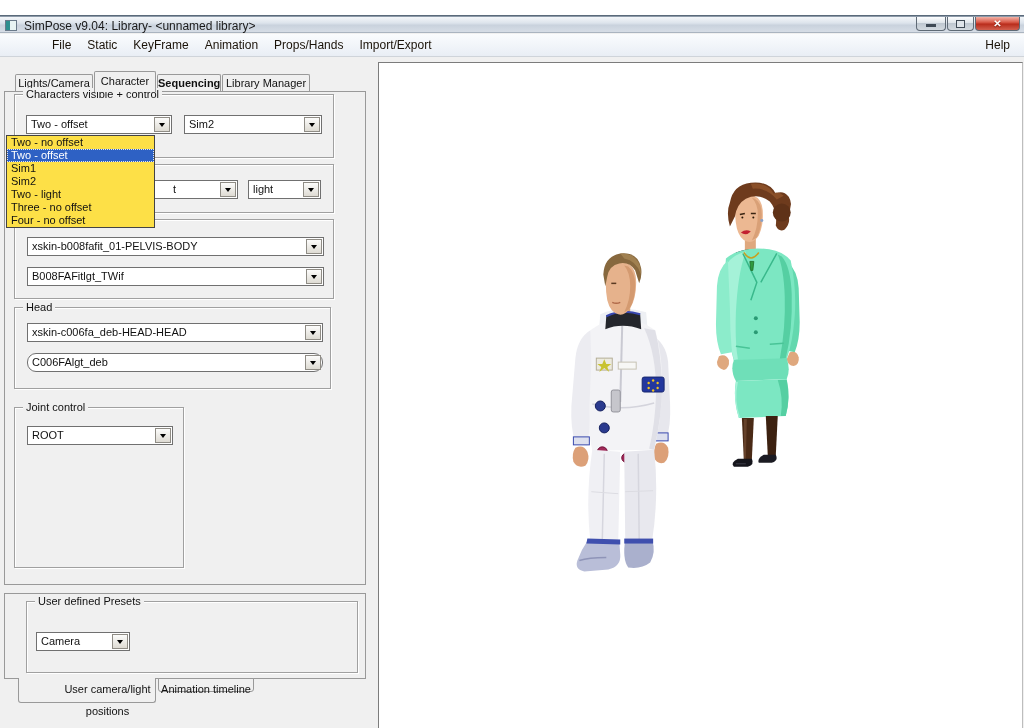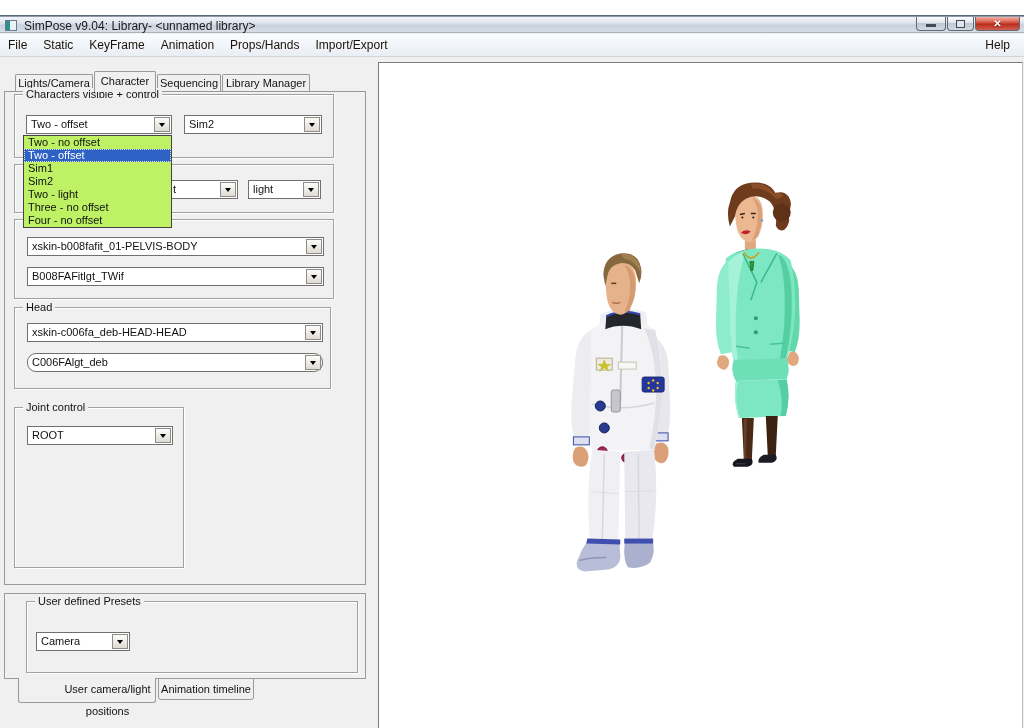--- a/index.html
+++ b/index.html
@@ -25,21 +25,21 @@
     background:linear-gradient(180deg,#f2b2a6,#d95b4a 40%,#b92d1c 55%,#d2604f); }
   .glyph-min { width:10px; height:3px; border-bottom:3px solid #3f4a55; margin-top:3px; }
   .glyph-restore { position:relative; width:9px; height:8px; }
   .glyph-restore::before { content:""; position:absolute; right:0; top:0; width:7px; height:6px; border:1px solid #3f4a55; }
   .glyph-restore::after  { content:""; position:absolute; left:0; bottom:0; width:7px; height:6px; border:1px solid #3f4a55; background:#dfe5ea; }
   .glyph-close { color:#fff; font-size:10px; font-weight:bold; text-shadow:0 1px 1px #7a1408; line-height:12px; }
 
   
   .menubar { position:absolute; left:0; top:18px; width:1024px; height:23px;
     background:linear-gradient(180deg,#fafcfe,#e9eef5); border-bottom:1px solid #cfd4da;
-    display:flex; align-items:center; }
+    display:flex; align-items:center;padding-left:44px; }
   .menu-item { padding:0 8px; font-size:12px; color:#1a1208; height:100%; display:flex; align-items:center; }
   .menu-help { position:absolute; right:6px; top:0; }
 
   
   .tabpage { position:absolute; left:4px; top:75px; width:362px; height:494px;
     border:1px solid #999; background:#f0f0f0; z-index:1; }
   .tab { position:absolute; border:1px solid #999; border-bottom:none;
     border-radius:2px 2px 0 0; background:#f0f0f0; text-align:center; line-height:16px; z-index:0; }
   .tab.active { z-index:3; }
 
@@ -49,21 +49,21 @@
 
   
   .combo { position:absolute; height:19px; background:#fff; border:1px solid #707070; z-index:3; }
   .combo .val { position:absolute; left:4px; right:19px; top:2px; white-space:nowrap; overflow:hidden; }
   .combo .btn { position:absolute; top:1px; right:1px; bottom:1px; width:16px;
     background:linear-gradient(180deg,#fcfcfb,#dedbd3); border:1px solid #8f8c85;
     display:flex; align-items:center; justify-content:center; }
   .arr { width:0; height:0; border:3px solid transparent; border-top:4px solid #000; margin-top:4px; }
 
   
-  .droplist { position:absolute; left:23px; top:119px; width:149px; background:#bef264;
+  .droplist { position:absolute; left:6px; top:119px; width:149px; background:#fde047;
     border:1px solid #444; z-index:50; }
   .droplist .item { height:13px; line-height:13px; padding-left:4px; white-space:nowrap; }
   .droplist .item.sel { background:#2e61c4; color:#fff; outline:1px dotted #e8e8e8; outline-offset:-1px; }
 
   
   .radio { position:absolute; width:11px; height:11px; border-radius:50%; background:#fff;
     border:1px solid #6e6e6e; box-shadow:inset 1px 1px 2px rgba(0,0,0,.35), 1px 1px 0 #fff; }
   .radio.checked::after { content:""; position:absolute; left:2px; top:2px; width:5px; height:5px;
     border-radius:50%; background:#222; }
   .radio-label { position:absolute; line-height:12px; }
@@ -127,21 +127,21 @@
     <div class="menu-item">KeyFrame</div>
     <div class="menu-item">Animation</div>
     <div class="menu-item">Props/Hands</div>
     <div class="menu-item">Import/Export</div>
     <div class="menu-item menu-help">Help</div>
   </div>
 
   <div class="tabpage"></div>
   <div class="tab" style="left:15px; top:58px; width:78px; height:17px;">Lights/Camera</div>
   <div class="tab active" style="left:94px; top:55px; width:62px; height:21px; line-height:19px;">Character</div>
-  <div class="tab" style="left:157px; top:58px; width:64px; height:17px;">Sequencing</div>
+  <div class="tab" style="left:157px; top:58px; width:64px; height:17px;font-weight:bold;">Sequencing</div>
   <div class="tab" style="left:222px; top:58px; width:88px; height:17px;">Library Manager</div>
 
   <div class="frame" style="left:14px; top:78px; width:320px; height:64px;">
     <div class="frame-label">Characters visible + control</div>
   </div>
   <div class="combo" style="left:26px; top:99px; width:146px;">
     <div class="val">Two - offset</div>
     <div class="btn">
         <div class="arr"></div>
       </div>
@@ -285,21 +285,21 @@
     </div>
   <div class="pc-tile" style="left:234px; top:626px;">
       <div class="pc gold"></div>
     </div>
   <div class="pc-tile" style="left:258px; top:626px;">
       <div class="pc gold"></div>
     </div>
   <div class="label" style="left:292px; top:631px;">Clear</div>
 
   <div class="btab active" style="left:18px; top:662px; width:138px; height:25px; line-height:22px;">User camera/light positions</div>
-  <div class="btab" style="left:158px; top:662px; width:96px; height:22px; line-height:20px;">Animation timeline</div>
+  <div class="btab" style="left:158px; top:662px; width:96px; height:14px; line-height:20px;">Animation timeline</div>
 
   <div class="viewport">
     <svg width="643" height="674" viewBox="0 0 645 676">
 
       <g>
 
         <path d="M272,272 Q288,280 290,300 L292,342 Q293,364 288,378 L277,380 Q273,362 274,344 L273,298 Z" fill="#e7e7ed"></path>
         <rect x="275" y="371" width="15" height="8" fill="#dde0ee" stroke="#3a4aae" stroke-width="1"></rect>
         <path d="M278,382 Q286,378 290,386 Q292,396 286,401 Q279,403 276,396 Q275,388 278,382 Z" fill="#dca078"></path>
 

